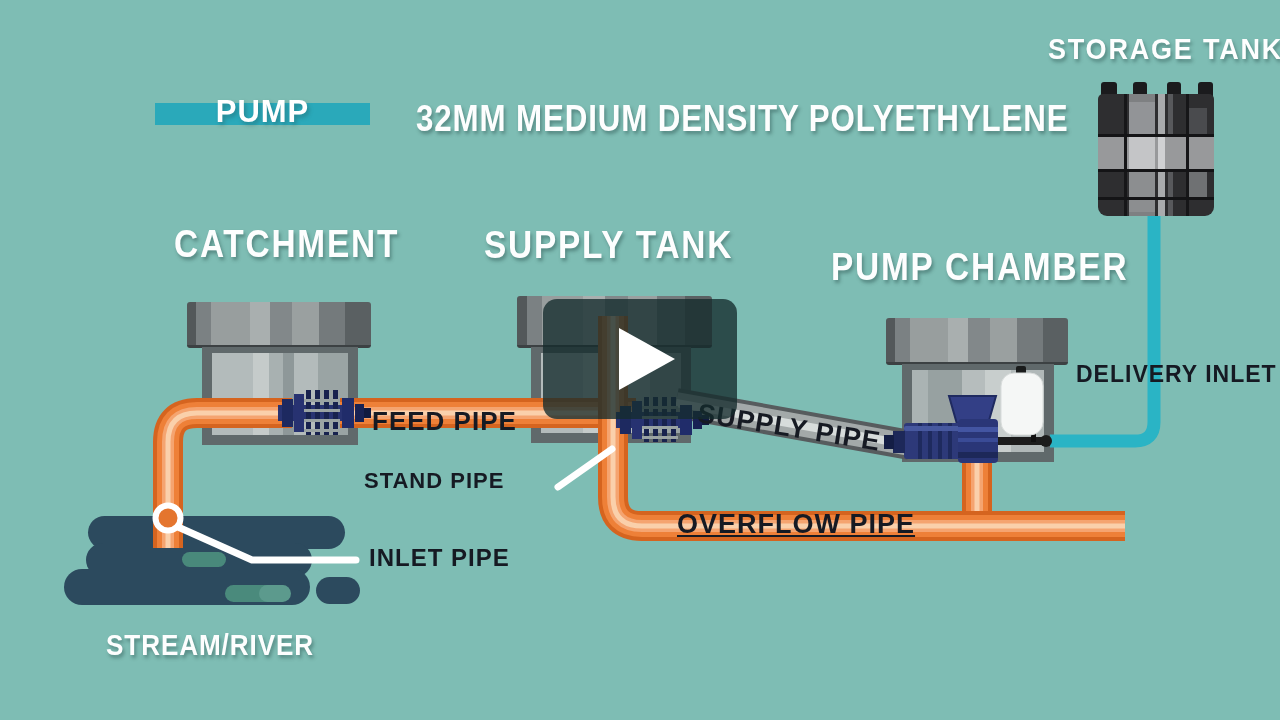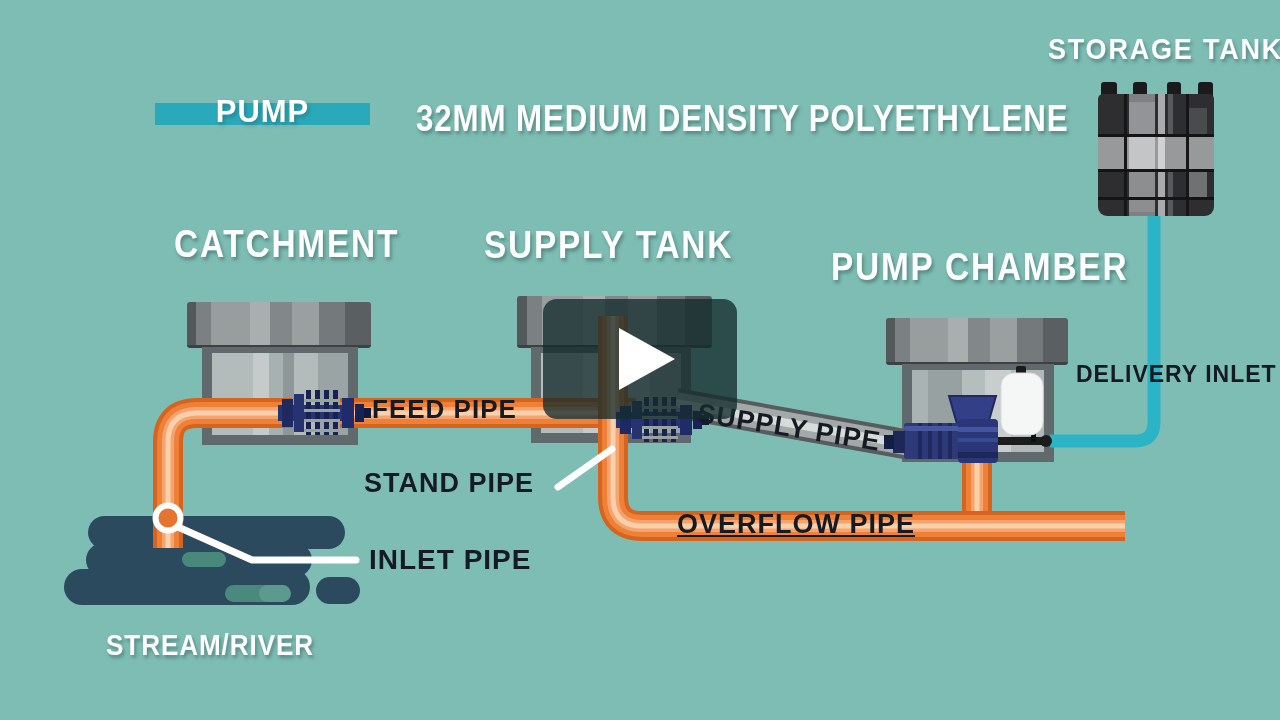--- a/index.html
+++ b/index.html
@@ -67,23 +67,23 @@
   #subtitle{left:416px;top:98px;font-size:36px;letter-spacing:1px;transform:scaleX(.87);}
   #mdpe-bar{position:absolute;left:155px;top:103px;width:215px;height:22px;
             background:var(--accent-cyan,#2aa9ba);}
   #mdpe-text{position:absolute;left:155px;top:94px;width:215px;text-align:center;
              font-size:31px;font-weight:bold;color:#fff;letter-spacing:1px;
              text-shadow:2px 3px 4px rgba(35,70,68,.35);}
 
   
   .plabel{position:absolute;font-weight:bold;color:var(--label-dark,#161a23);
           white-space:nowrap;transform-origin:left top;}
-  #lbl-feed{left:372px;top:394px;font-size:26px;letter-spacing:1px;}
-  #lbl-stand{left:364px;top:468px;font-size:27px;letter-spacing:1px;}
-  #lbl-inlet{left:369px;top:544px;font-size:28px;letter-spacing:1px;}
+  #lbl-feed{left:372px;top:406px;font-size:26px;letter-spacing:1px;}
+  #lbl-stand{left:364px;top:468px;font-size:22px;letter-spacing:1px;}
+  #lbl-inlet{left:369px;top:544px;font-size:24px;letter-spacing:1px;}
   #lbl-overflow{left:677px;top:509px;font-size:27px;letter-spacing:1px;text-decoration:underline;}
   #lbl-delivery{left:1076px;top:361px;font-size:23px;letter-spacing:1px;}
   #lbl-supplypipe{left:700px;top:398px;font-size:27px;letter-spacing:1px;transform:rotate(9deg);}
 
   
   #play-overlay{position:absolute;left:543px;top:299px;width:194px;height:120px;
                 background:rgba(21,43,45,.78);border-radius:14px;cursor:pointer;}
   #play-tri{position:absolute;left:76px;top:29px;width:0;height:0;
             border-left:56px solid #fff;border-top:31px solid transparent;
             border-bottom:31px solid transparent;}

